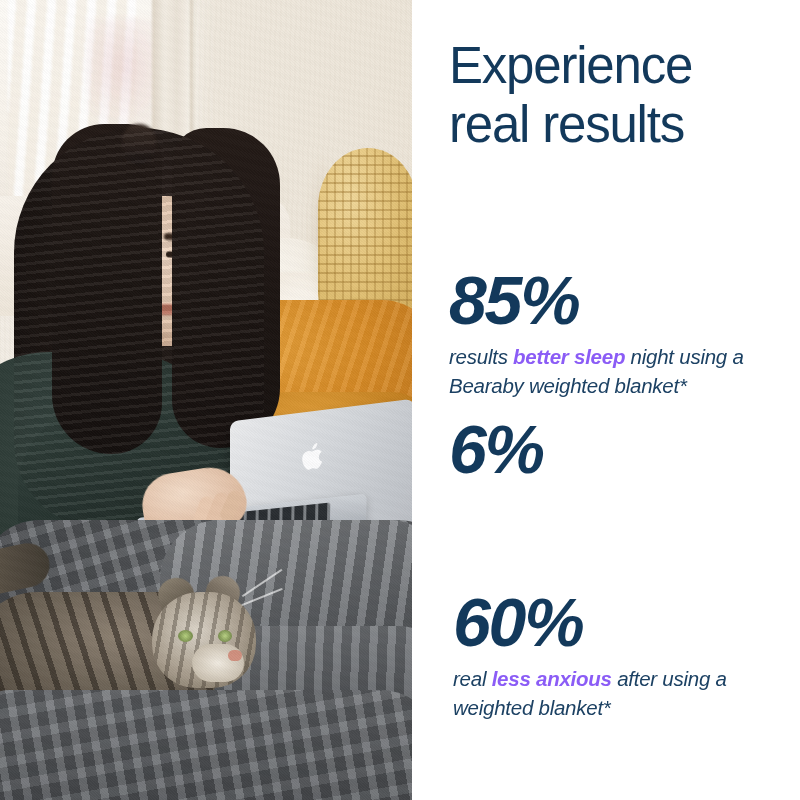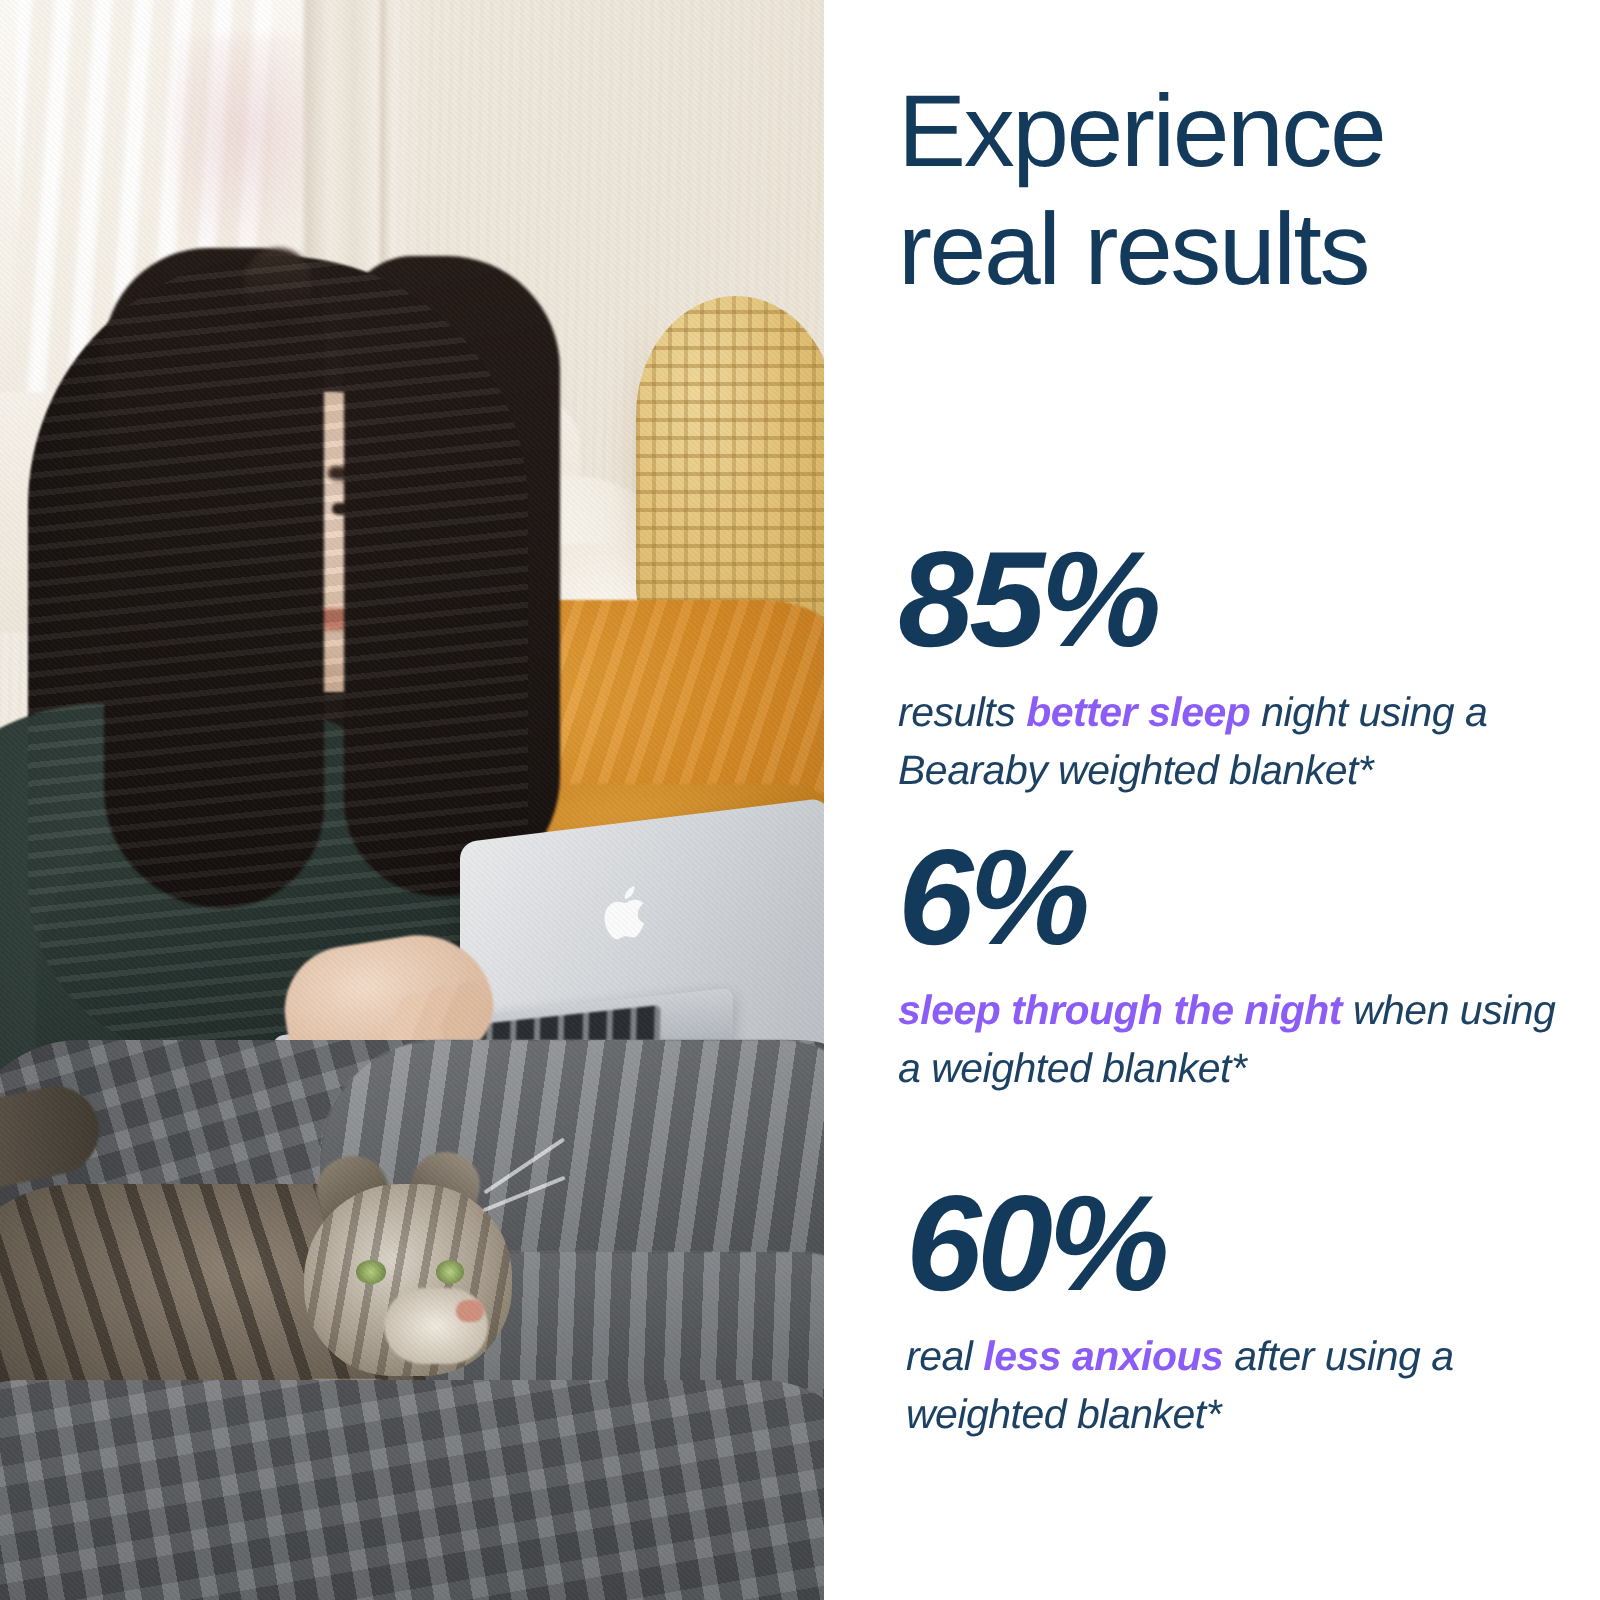--- a/index.html
+++ b/index.html
@@ -472,21 +472,20 @@
     <h1 class="headline">Experience
 real results</h1>
 
     <div class="stat-block stat-1">
       <div class="stat-number">85%</div>
       <div class="stat-caption"><span>results </span><b>better sleep</b><span> night using a Bearaby weighted blanket*</span></div>
     </div>
 
     <div class="stat-block stat-2">
       <div class="stat-number">6%</div>
-      <div class="stat-caption"><b>sleep through the night</b><span> when using a weighted blanket*</span></div>
     </div>
 
     <div class="stat-block stat-3">
       <div class="stat-number">60%</div>
       <div class="stat-caption"><span>real </span><b>less anxious</b><span> after using a weighted blanket*</span></div>
     </div>
 
   </div>
 </div>
 

